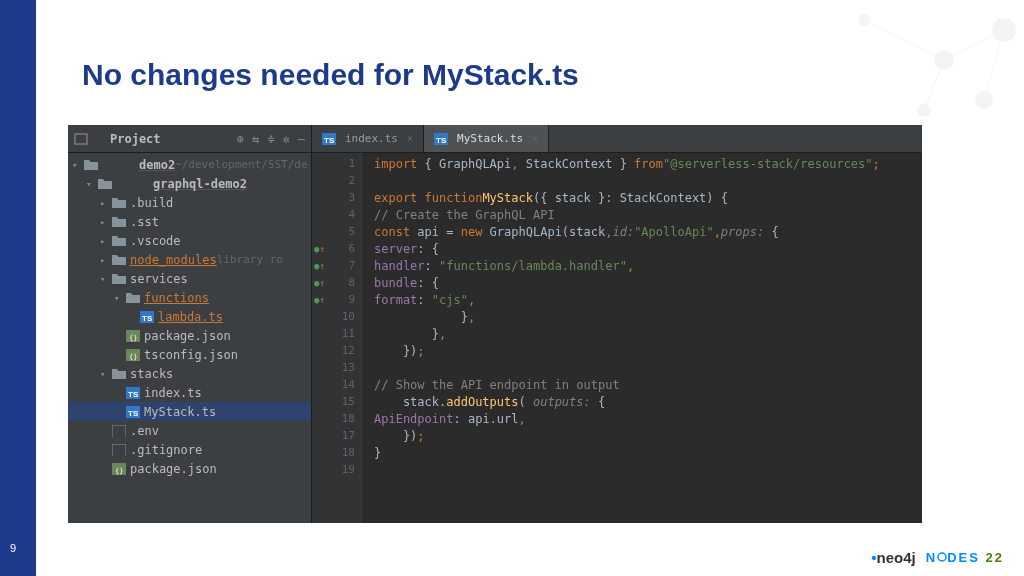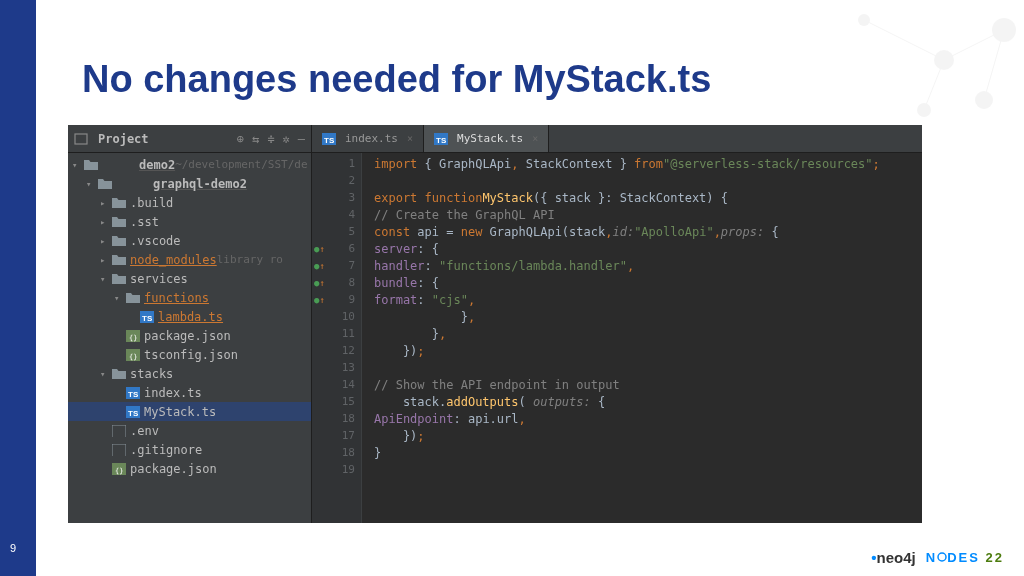--- a/index.html
+++ b/index.html
@@ -2,24 +2,24 @@
 <html><head>
 <meta charset="utf-8">
 <style>
 * { margin: 0; padding: 0; box-sizing: border-box; }
 body { width: 1024px; height: 576px; font-family: Arial, sans-serif; background: #fff; position: relative; overflow: hidden; }
 .left-bar { position: absolute; left: 0; top: 0; width: 36px; height: 576px; background: #1e3a8a; }
 .page-num { position: absolute; bottom: 22px; left: 10px; color: #fff; font-size: 11px; }
 .decoration { position: absolute; top: 0; right: 0; width: 200px; height: 150px; opacity: 0.1; }
 .decoration circle { fill: #999; }
 .decoration line { stroke: #999; stroke-width: 1; }
-.title { position: absolute; top: 58px; left: 82px; font-size: 38px; font-weight: bold; color: #1e3a8a; }
+.title { position: absolute; top: 58px; left: 82px; font-size: 30px; font-weight: bold; color: #1e3a8a; }
 .ide { position: absolute; top: 125px; left: 68px; width: 854px; height: 398px; background: #2b2b2b; display: flex; font-family: 'Menlo', 'Consolas', monospace; font-size: 12px; color: #a9b7c6; overflow: hidden; }
 .project-panel { width: 244px; background: #3c3f41; border-right: 1px solid #1e1e1e; display: flex; flex-direction: column; }
-.project-header { height: 28px; background: #3c3f41; border-bottom: 1px solid #1e1e1e; display: flex; align-items: center; padding: 0 6px; gap: 10px; }
+.project-header { height: 28px; background: #3c3f41; border-bottom: 1px solid #1e1e1e; display: flex; align-items: center; padding: 0 6px; gap: 22px; }
 .proj-title { color: #bbb; font-size: 12px; font-weight: bold; }
 .header-icons { margin-left: auto; display: flex; gap: 8px; color: #888; font-size: 12px; }
 .tree { padding: 2px 0; overflow: hidden; }
 .tree-item { display: flex; align-items: center; height: 19px; padding-left: 4px; cursor: pointer; white-space: nowrap; }
 .tree-item.selected { background: #2e436e; }
 .chevron { width: 12px; display: inline-block; color: #888; font-size: 9px; }
 .folder-icon { width: 14px; height: 12px; display: inline-block; margin-right: 4px; }
 .file-icon { width: 14px; height: 12px; display: inline-block; margin-right: 4px; }
 .tree-label { color: #bbb; }
 .tree-label.bold { font-weight: bold; text-decoration: underline; text-decoration-color: #555; margin-left: 37px; }

